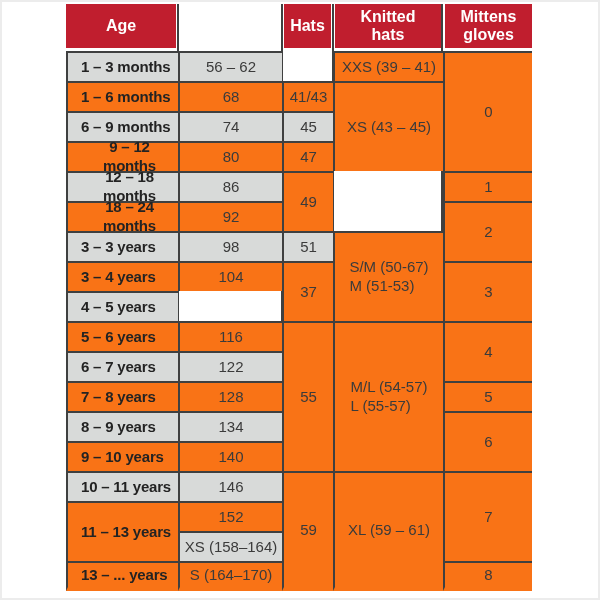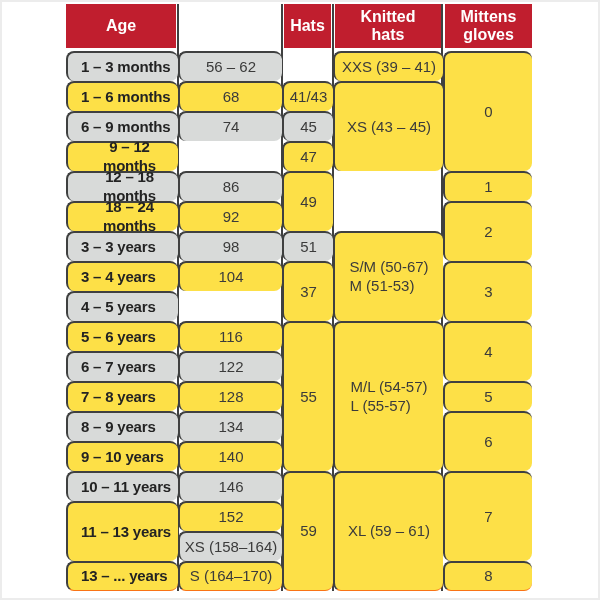--- a/index.html
+++ b/index.html
@@ -47,25 +47,24 @@
   
   .c{
     display:flex;align-items:center;justify-content:center;
     font-size:15px;
     color:#3b3b3b;
     border-left:2px solid #3f4040;
     border-top:2px solid #3f4040;
     text-align:center;
     line-height:1.25;
     z-index:1;
-    border-radius:8px;
   }
-  .c.bb{border-bottom:1px solid #f97316;}
+  .c.bb{border-bottom:4px solid #f97316;}
   .g{background:#d8dad9;}
-  .l{background:#fde047;}
+  .l{background:#f97316;}
   .age{
     font-weight:bold;
     color:#232323;
     justify-content:flex-start;
     padding-left:13px;
     letter-spacing:-0.2px;
   }
   .pre{white-space:pre-line;text-align:left;}
 </style>
 </head>
@@ -106,20 +105,21 @@
     <div class="c age l" style="grid-row:13;grid-column:1">7 – 8 years</div>
     <div class="c age g" style="grid-row:14;grid-column:1">8 – 9 years</div>
     <div class="c age l" style="grid-row:15;grid-column:1">9 – 10 years</div>
     <div class="c age g" style="grid-row:16;grid-column:1">10 – 11 years</div>
     <div class="c age l" style="grid-row:17 / span 2;grid-column:1">11 – 13 years</div>
     <div class="c age l bb" style="grid-row:19;grid-column:1">13 – ... years</div>
 
     <div class="c g" style="grid-row:2;grid-column:2">56 – 62</div>
     <div class="c l" style="grid-row:3;grid-column:2">68</div>
     <div class="c g" style="grid-row:4;grid-column:2">74</div>
+    <div class="c l" style="grid-row:5;grid-column:2">80</div>
     <div class="c g" style="grid-row:6;grid-column:2">86</div>
     <div class="c l" style="grid-row:7;grid-column:2">92</div>
     <div class="c g" style="grid-row:8;grid-column:2">98</div>
     <div class="c l" style="grid-row:9;grid-column:2">104</div>
     <div class="c l" style="grid-row:11;grid-column:2">116</div>
     <div class="c g" style="grid-row:12;grid-column:2">122</div>
     <div class="c l" style="grid-row:13;grid-column:2">128</div>
     <div class="c g" style="grid-row:14;grid-column:2">134</div>
     <div class="c l" style="grid-row:15;grid-column:2">140</div>
     <div class="c g" style="grid-row:16;grid-column:2">146</div>

